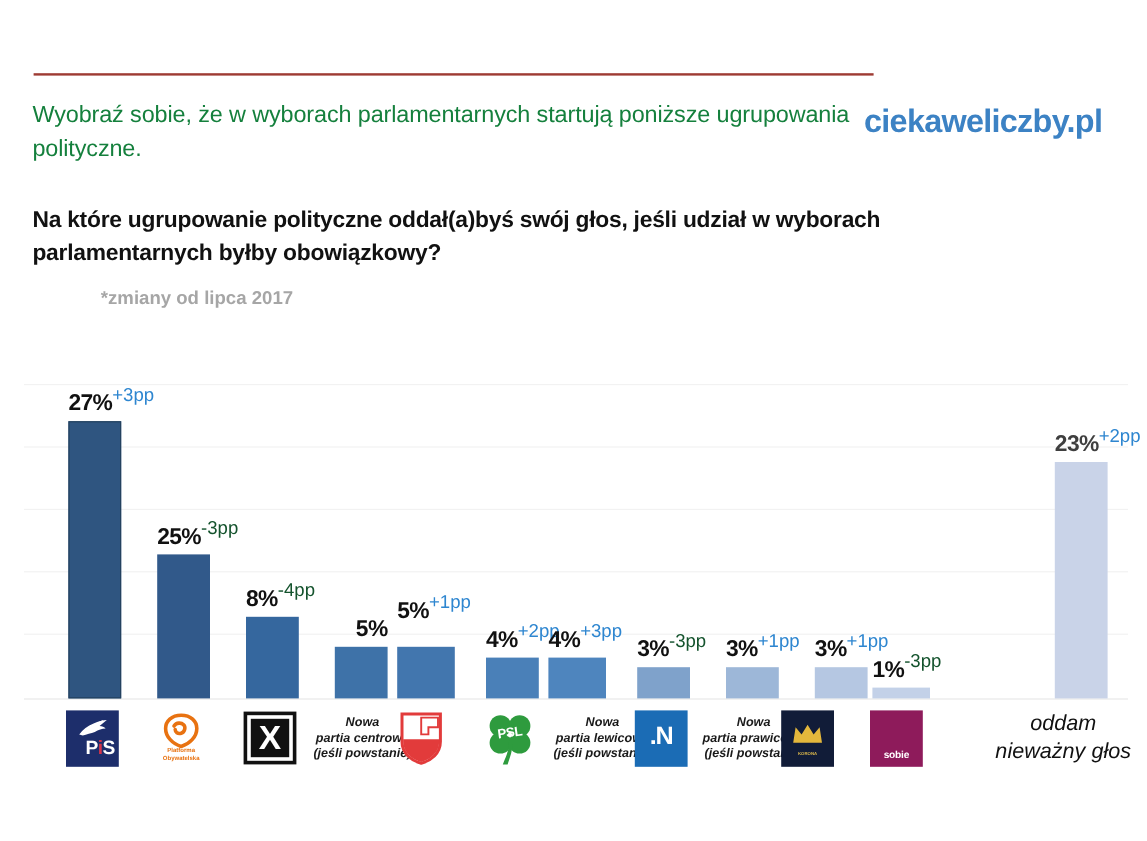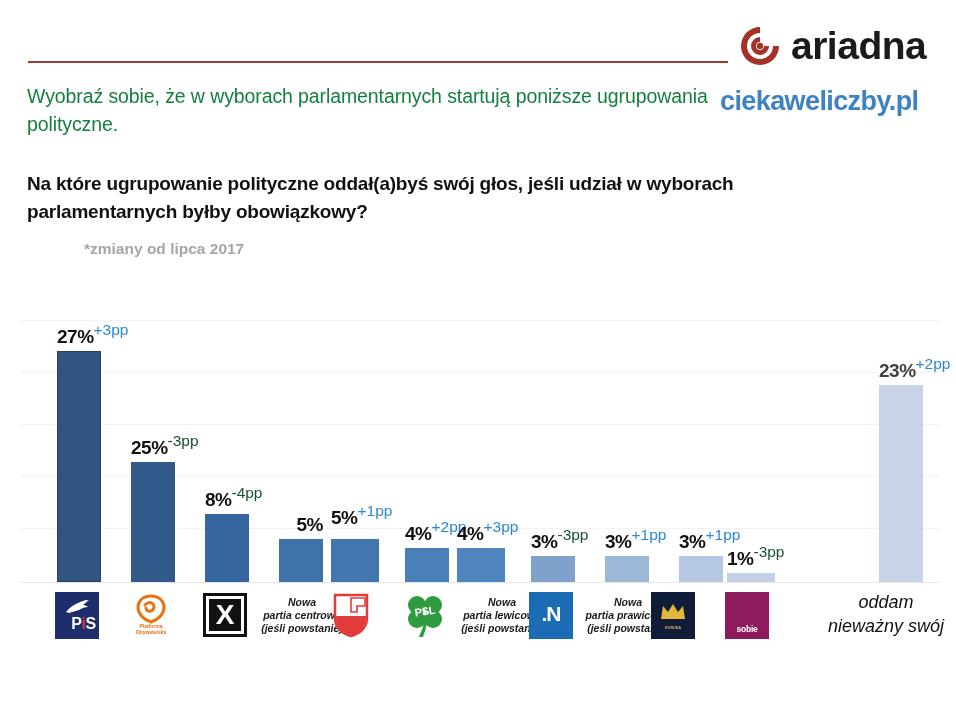--- a/index.html
+++ b/index.html
@@ -341,31 +341,20 @@
 </head>
 <body>
 
 <div id="header">
   <div id="top-rule"></div>
   <div id="intro-text">Wyobraź sobie, że w wyborach parlamentarnych startują poniższe ugrupowania polityczne.</div>
   <div id="question-text">Na które ugrupowanie polityczne oddał(a)byś swój głos, jeśli udział w wyborach parlamentarnych byłby obowiązkowy?</div>
   <div id="note-text">*zmiany od lipca 2017</div>
 
   <div id="brand-block">
-    <div id="ariadna-logo">
-      <div id="ariadna-mark">
-        <svg width="44" height="44" viewBox="0 0 44 44">
-          <path d="M22 3 A19 19 0 1 0 41 22 L35 22 A13 13 0 1 1 22 9 Z" fill="#A33229"></path>
-          <path d="M22 13 A9 9 0 1 0 31 22 L26 22 A4 4 0 1 1 22 18 Z" fill="#A33229"></path>
-          <circle cx="22" cy="22" r="3.2" fill="#A33229"></circle>
-          <path d="M30 7 L40 2 L36 12 Z" fill="#ffffff"></path>
-        </svg>
-      </div>
-      <div id="ariadna-word">ariadna</div>
-    </div>
     <div id="ciekawe-logo">ciekaweliczby.pl</div>
   </div>
 </div>
 
 <div id="chart">
   <div id="plot">
     <div class="gridline" style="top:30px"></div>
     <div class="gridline" style="top:82px"></div>
     <div class="gridline" style="top:134px"></div>
     <div class="gridline" style="top:186px"></div>
@@ -383,21 +372,21 @@
         <div class="bar-slot" style="left: 205px; width: 44px; bottom: 8px; height: 68.4px;">
           <div class="bar" title="Kukiz'15 8%" style="height: 68.4px; background: rgb(53, 103, 158);"></div>
           <div class="bar-labels" style="bottom: 71.4px;"><span class="pct">8%</span><span class="chg down">-4pp</span></div>
         </div>
         <div class="bar-slot" style="left: 279px; width: 44px; bottom: 8px; height: 42.75px;">
           <div class="bar" title="Nowa partia centrowa (jeśli powstanie) 5%" style="height: 42.75px; background: rgb(62, 114, 168);"></div>
           <div class="bar-labels" style="bottom: 45.75px;"><span class="pct">5%</span></div>
         </div>
         <div class="bar-slot" style="left: 331px; width: 48px; bottom: 8px; height: 42.75px;">
           <div class="bar" title="Polska 5%" style="height: 42.75px; background: rgb(66, 118, 174);"></div>
-          <div class="bar-labels" style="bottom: 53px; margin-top: 35px;"><span class="pct">5%</span><span class="chg up">+1pp</span></div>
+          <div class="bar-labels" style="bottom: 61px; margin-top: 35px;"><span class="pct">5%</span><span class="chg up">+1pp</span></div>
         </div>
         <div class="bar-slot" style="left: 405px; width: 44px; bottom: 8px; height: 34.2px;">
           <div class="bar" title="PSL 4%" style="height: 34.2px; background: rgb(74, 128, 184);"></div>
           <div class="bar-labels" style="bottom: 37.2px;"><span class="pct">4%</span><span class="chg up">+2pp</span></div>
         </div>
         <div class="bar-slot" style="left: 457px; width: 48px; bottom: 8px; height: 34.2px;">
           <div class="bar" title="Nowa partia lewicowa (jeśli powstanie) 4%" style="height: 34.2px; background: rgb(78, 133, 190);"></div>
           <div class="bar-labels" style="bottom: 37.2px;"><span class="pct">4%</span><span class="chg up">+3pp</span></div>
         </div>
         <div class="bar-slot" style="left: 531px; width: 44px; bottom: 8px; height: 25.65px;">
@@ -522,16 +511,16 @@
     </div>
 
     <div class="axis-item" style="left:722px; width:50px;">
       <div class="party-logo lg-razem">
         <div class="txt">sobie</div>
       </div>
     </div>
 
     <div id="invalid-label">
       <span>oddam</span><br>
-      <span>nieważny swój</span>
+      <span>nieważny głos</span>
     </div>
   </div>
 </div>
 
 </body></html>

